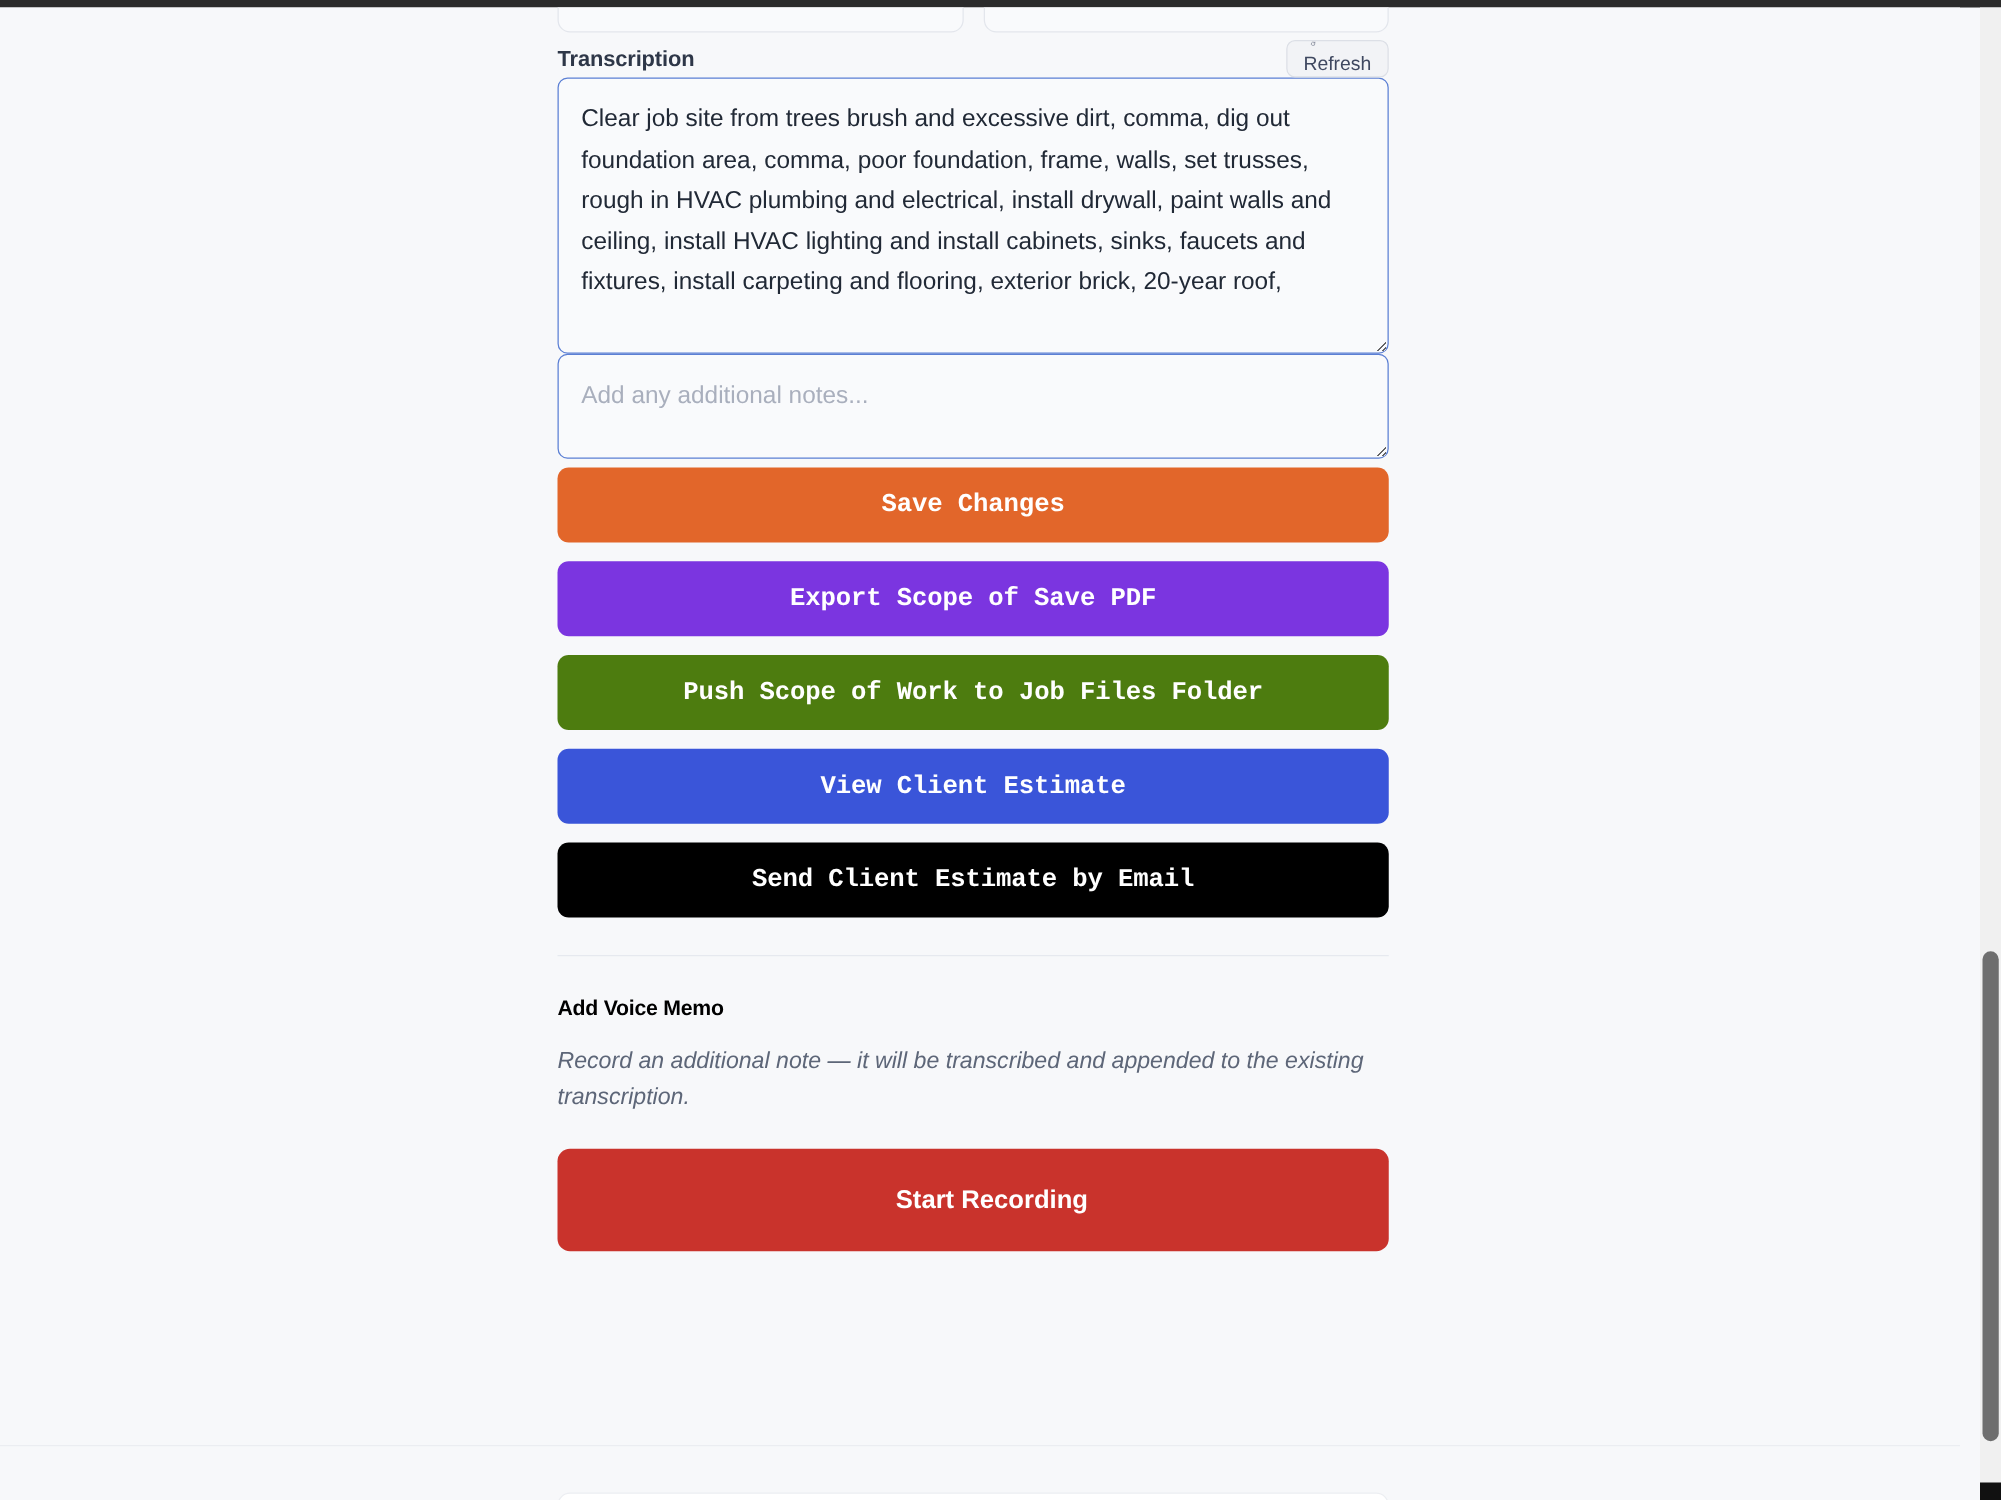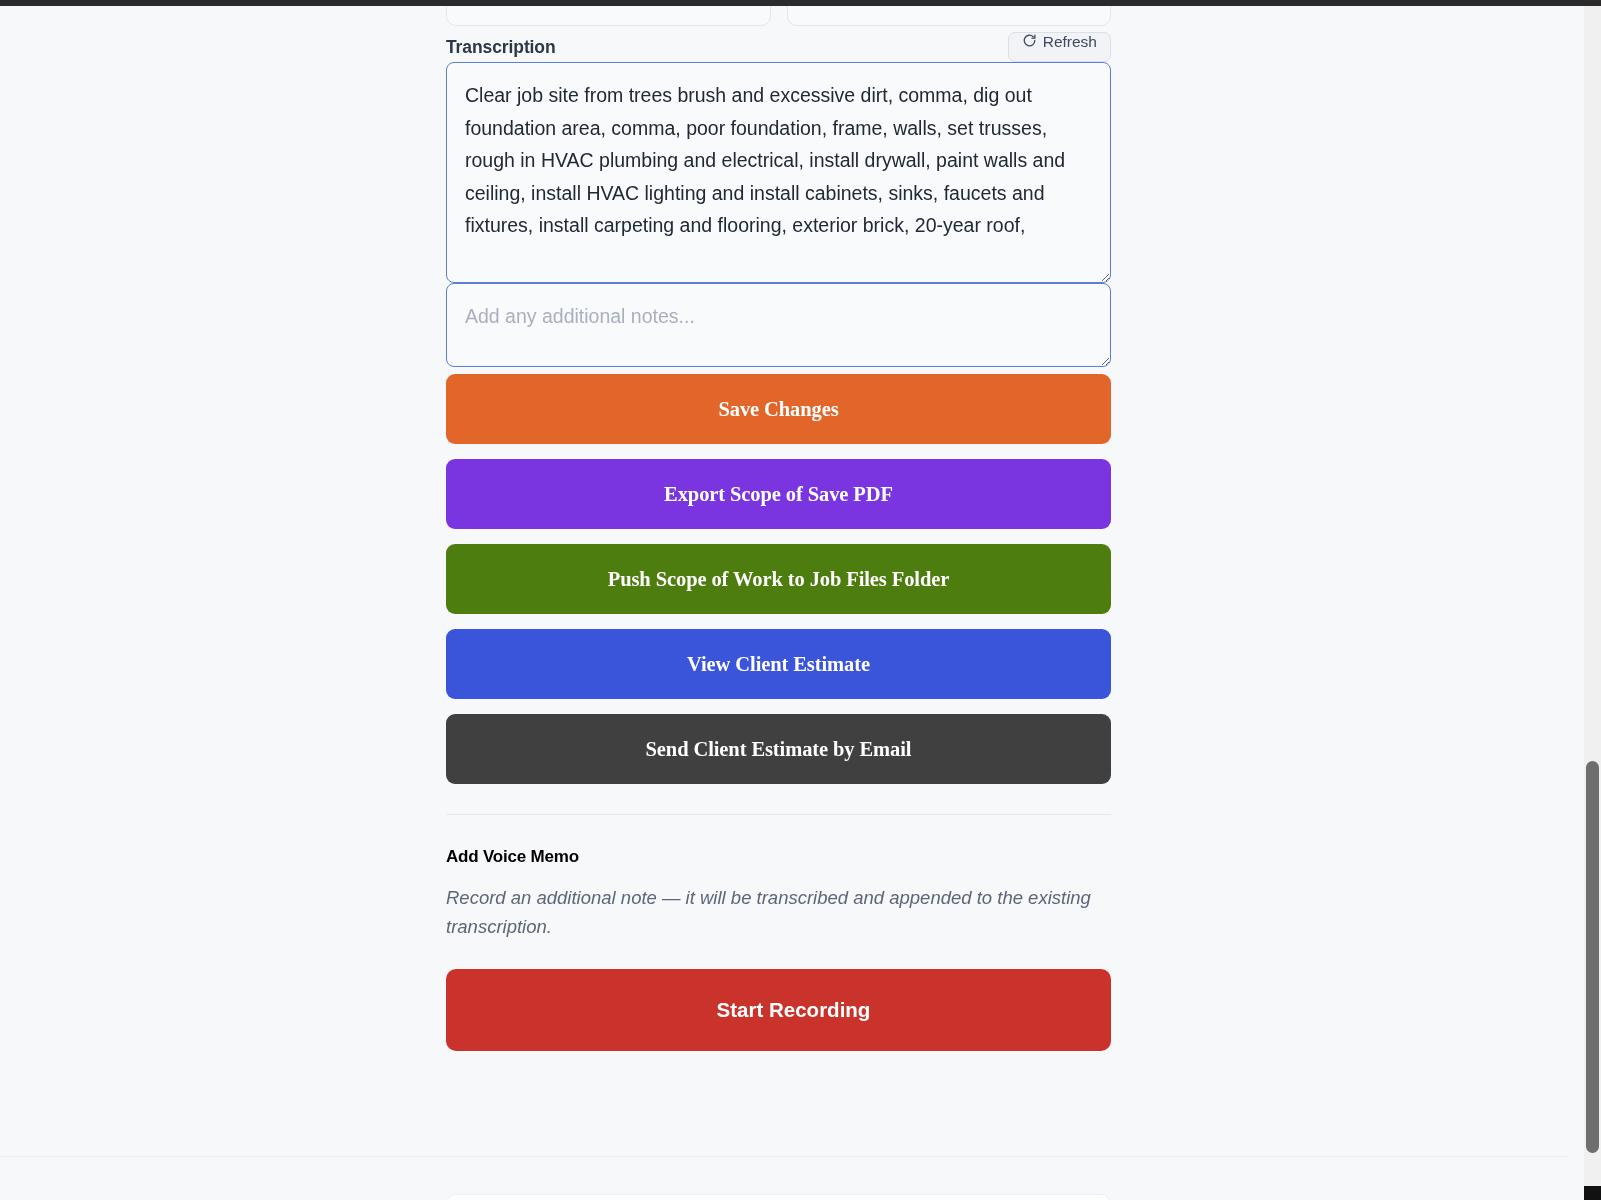--- a/index.html
+++ b/index.html
@@ -73,20 +73,21 @@
     gap: 6px;
     height: 30px;
     padding: 0 13px;
     background: #f2f3f6;
     border: 1px solid #dcdfe6;
     border-radius: 7px;
     font-size: 15.5px;
     color: #3f4860;
     cursor: pointer;
     white-space: nowrap;
+    flex-direction: column;
   }
   .refresh-icon { display:inline-block; width: 15px; height: 15px; }
 
   
   .ta {
     width: 100%;
     background: #f9fafc;
     border: 1px solid #5b7fd4;
     border-radius: 8px;
     padding: 16px 18px;
@@ -98,25 +99,25 @@
     outline: none;
     display: block;
   }
   #transcription-textarea { height: 221px; }
   #notes-textarea { height: 84px; }
   #notes-textarea::placeholder { color: #a9afbd; }
 
   
   .action-btn {
     width: 100%;
-    height: 70px;
+    height: 60px;
     border: none;
     border-radius: 9px;
     color: #ffffff;
-    font-family: Liberation Serif, serif;
+    font-family: Liberation Mono, monospace;
     font-size: 20.5px;
     font-weight: bold;
     letter-spacing: -0.1px;
     cursor: pointer;
     display: flex;
     align-items: center;
     justify-content: center;
   }
 
   
@@ -235,21 +236,21 @@
       </button>
 
       <button class="action-btn" style="background:#4d7c0f;">
         <span>Push Scope of Work to Job Files Folder</span>
       </button>
 
       <button class="action-btn" style="background:#3a55d9;">
         <span>View Client Estimate</span>
       </button>
 
-      <button class="action-btn" style="background:#404040;">
+      <button class="action-btn" style="background:#000000;">
         <span>Send Client Estimate by Email</span>
       </button>
     </div>
 
     <hr class="divider" style="margin-top:30px;">
 
     <div style="margin-top:32px;">
       <div class="section-title">Add Voice Memo</div>
       <div class="section-desc" style="margin-top:17px; max-width:663px;font-style:italic;">Record an additional note — it will be transcribed and appended to the existing transcription.</div>
       <button class="record-btn" style="background:#c9332c; margin-top:28px;padding-left:36px;">

